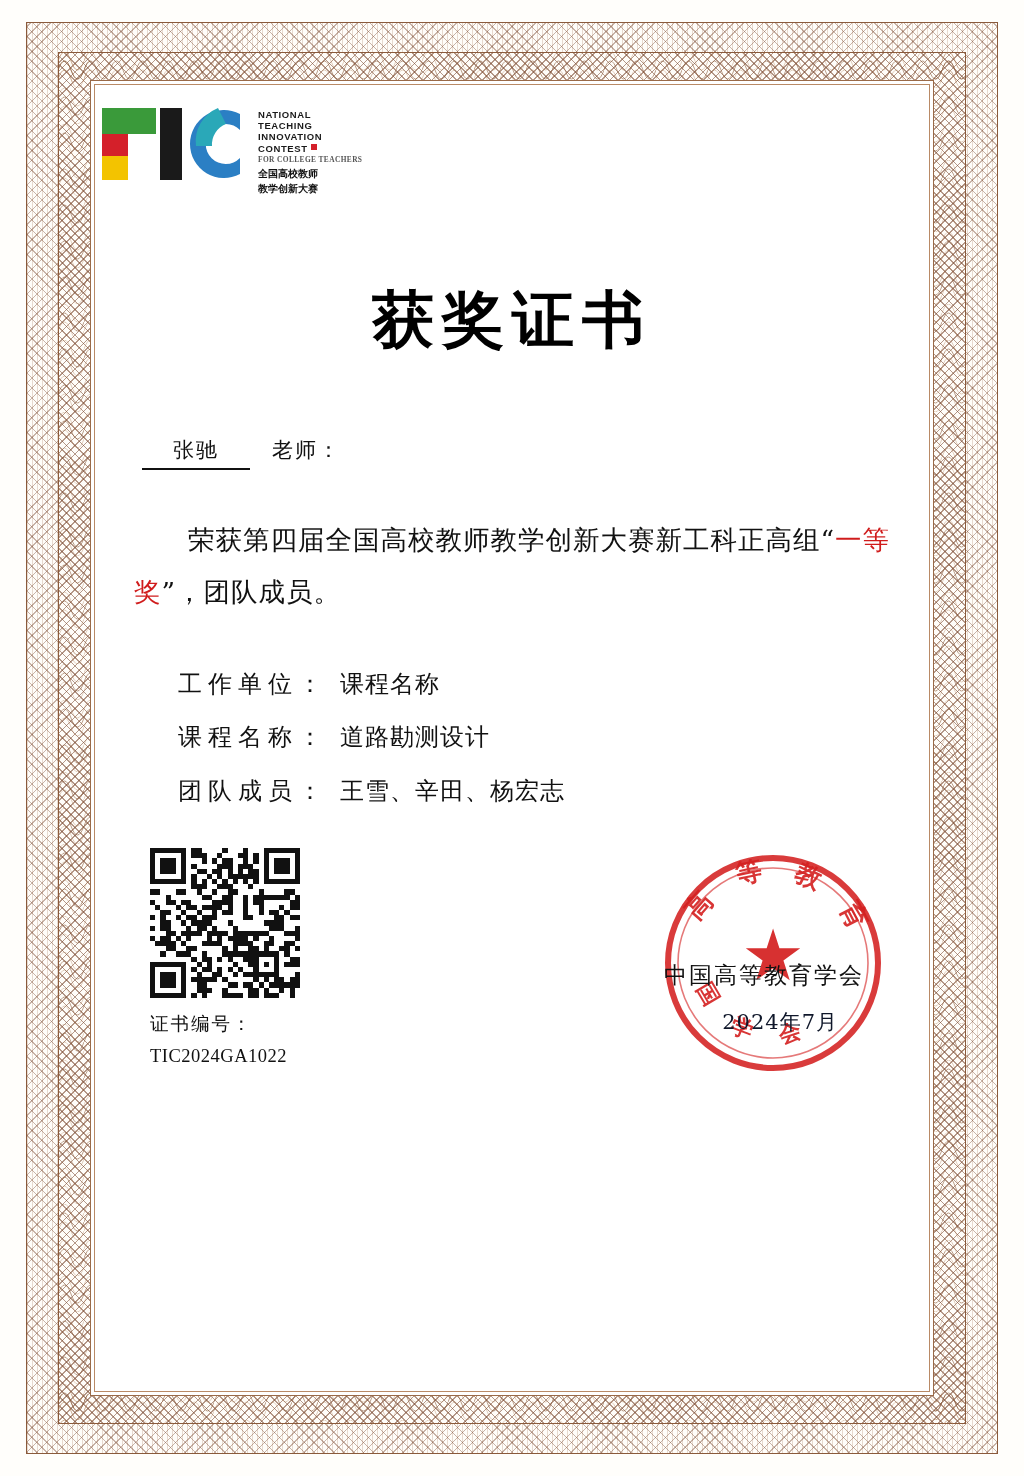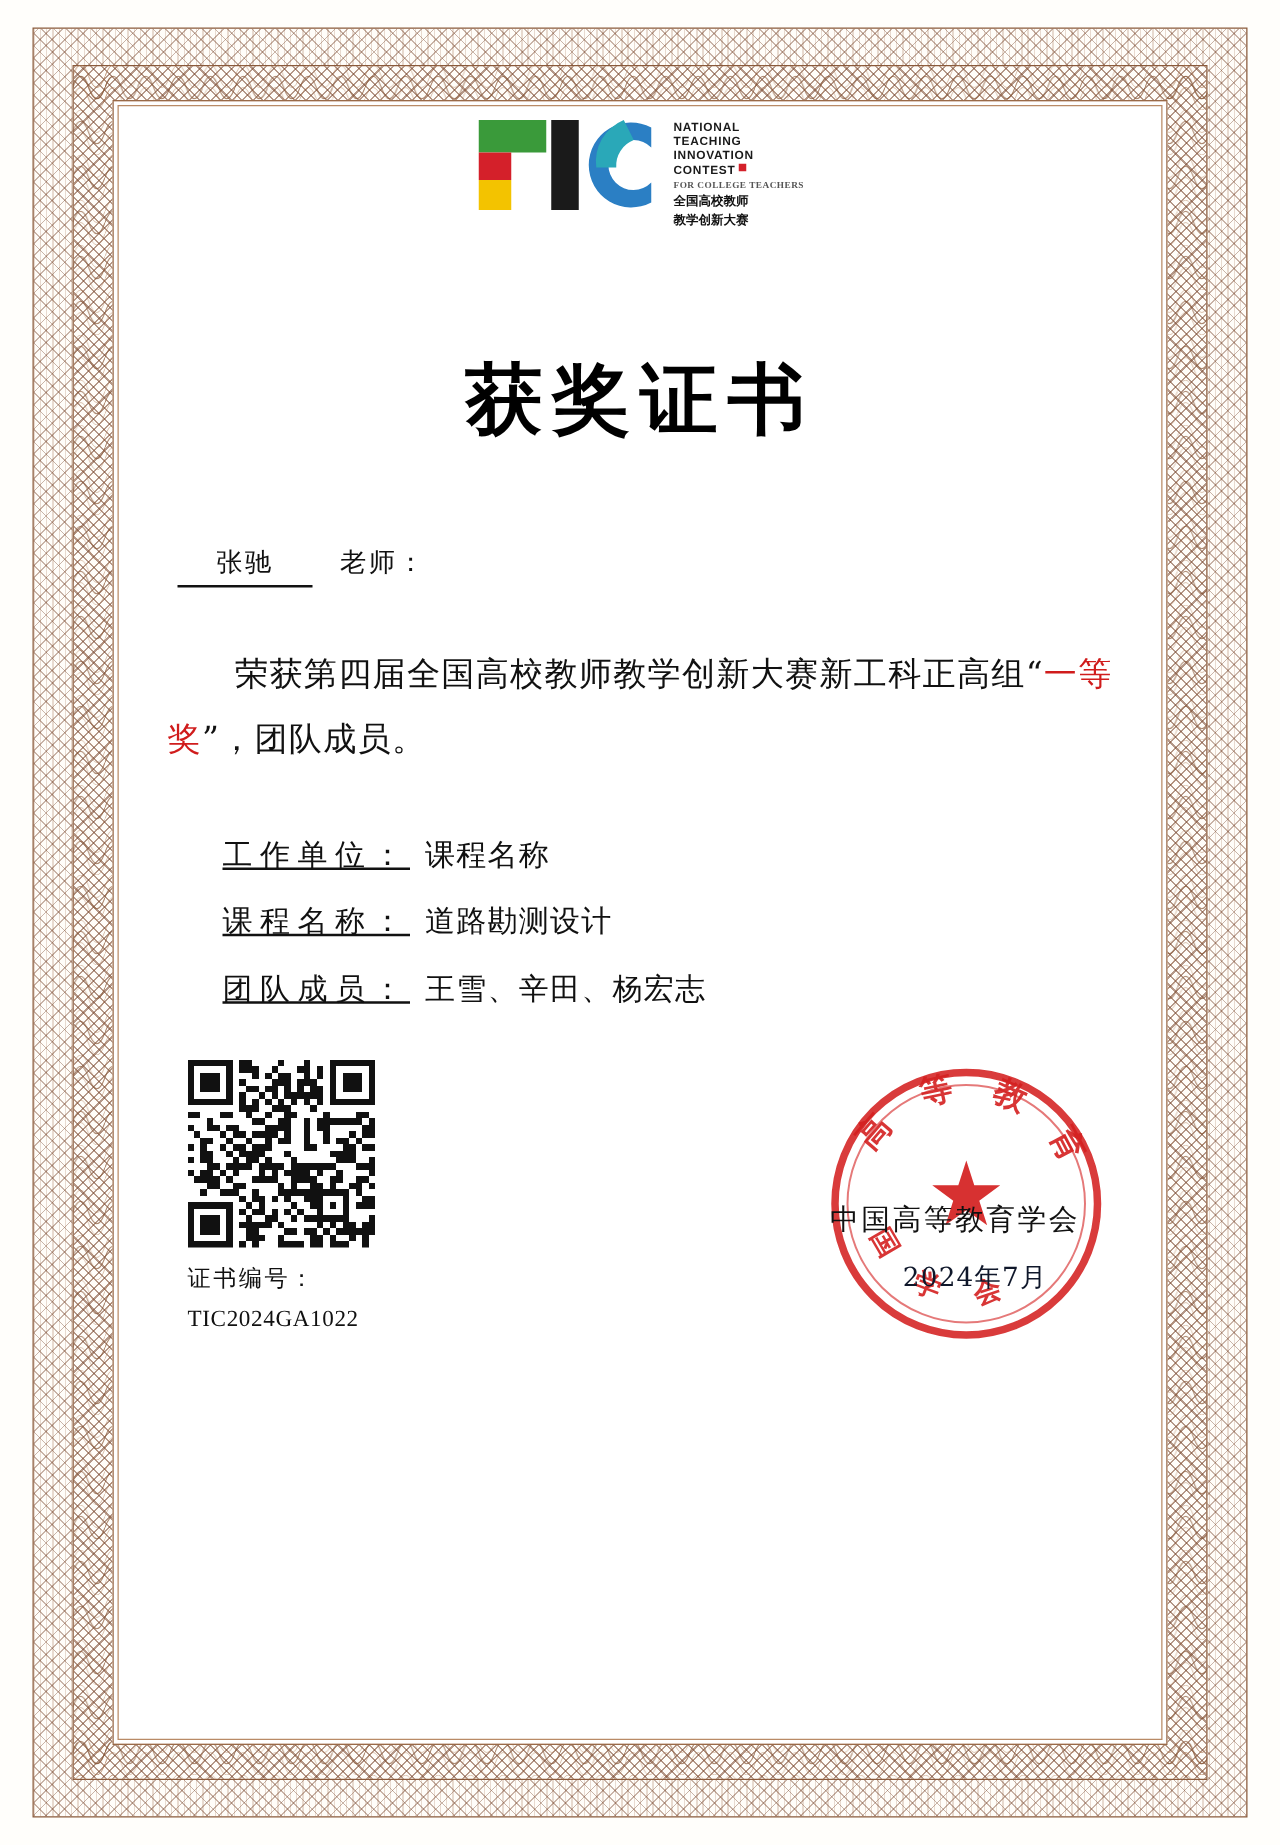--- a/index.html
+++ b/index.html
@@ -74,23 +74,22 @@
     right: 100px;
     bottom: 88px;
     padding: 0;
   }
 
   
   .logo-wrap {
     position: absolute;
     left: 0;
     right: 0;
-    top: 0;
+    top: 12px;
     display: flex;
-    justify-content: center;
     align-items: flex-start;
   }
   .logo {
     display: flex;
     align-items: flex-start;
     gap: 6px;
   }
   .logo-mark { position: relative; width: 152px; height: 92px; }
   .logo-text-block {
     padding-top: 9px;
@@ -195,21 +194,21 @@
     position: absolute;
     top: 570px;
     left: 78px;
     font-family: "DejaVu Serif", "Liberation Serif", serif;
     font-size: 24px;
     color: #111;
     line-height: 2.22;
     letter-spacing: 1px;
   }
   .info-row { display: flex; }
-  .info-label { letter-spacing: 6px; text-decoration: underline; }
+  .info-label { letter-spacing: 6px; }
   .info-value { margin-left: 12px; letter-spacing: 1px; }
 
   
   .qr-wrap {
     position: absolute;
     left: 50px;
     top: 760px;
     width: 150px;
     height: 150px;
   }

